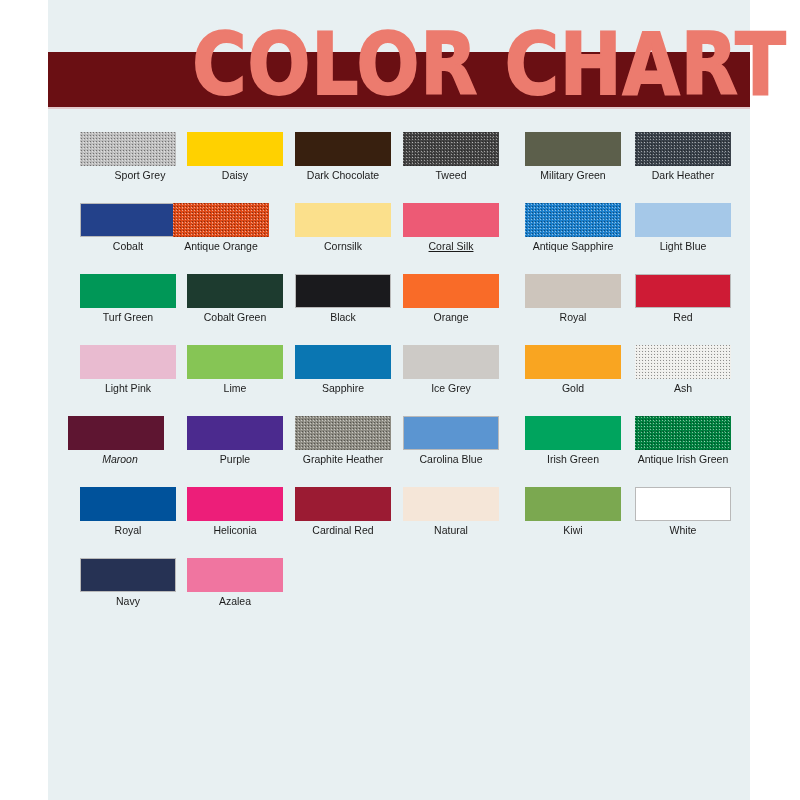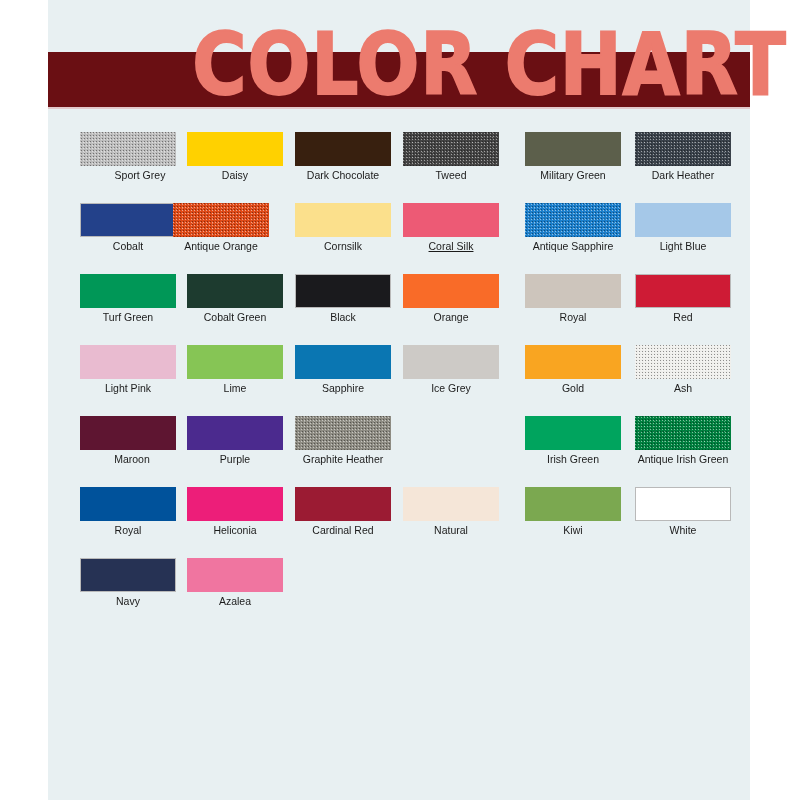--- a/index.html
+++ b/index.html
@@ -224,32 +224,36 @@
         <div class="swatch-cell" style="left: 355px;">
           <div class="swatch-chip" style="background: rgb(205, 202, 198);"></div>
           <div class="swatch-label" style="transform: translateX(0px);">Ice Grey</div>
         </div>
         <div class="swatch-cell" style="left: 587px;">
           <div class="swatch-chip heather" style="background: rgb(239, 239, 236);"></div>
           <div class="swatch-label" style="transform: translateX(0px);">Ash</div>
         </div>
       </div>
       <div class="swatch-row">
-        <div class="swatch-cell" style="left: 32px;">
+        <div class="swatch-cell" style="left: 20px; font-style: italic;">
           <div class="swatch-chip" style="background: rgb(94, 21, 49);"></div>
           <div class="swatch-label" style="transform: translateX(4px);">Maroon</div>
         </div>
         <div class="swatch-cell" style="left: 139px;">
           <div class="swatch-chip" style="background: rgb(75, 42, 142);"></div>
           <div class="swatch-label" style="transform: translateX(0px);">Purple</div>
         </div>
         <div class="swatch-cell" style="left: 247px;">
           <div class="swatch-chip heather" style="background: rgb(142, 140, 131);"></div>
           <div class="swatch-label" style="transform: translateX(0px);">Graphite Heather</div>
         </div>
+        <div class="swatch-cell" style="left: 355px;">
+          <div class="swatch-chip bordered" style="background: rgb(91, 149, 209);"></div>
+          <div class="swatch-label" style="transform: translateX(0px);">Carolina Blue</div>
+        </div>
         <div class="swatch-cell" style="left: 477px;">
           <div class="swatch-chip" style="background: rgb(0, 164, 94);"></div>
           <div class="swatch-label" style="transform: translateX(0px);">Irish Green</div>
         </div>
         <div class="swatch-cell" style="left: 587px;">
           <div class="swatch-chip heather" style="background: rgb(0, 128, 63);"></div>
           <div class="swatch-label" style="transform: translateX(0px);">Antique Irish Green</div>
         </div>
       </div>
       <div class="swatch-row">

